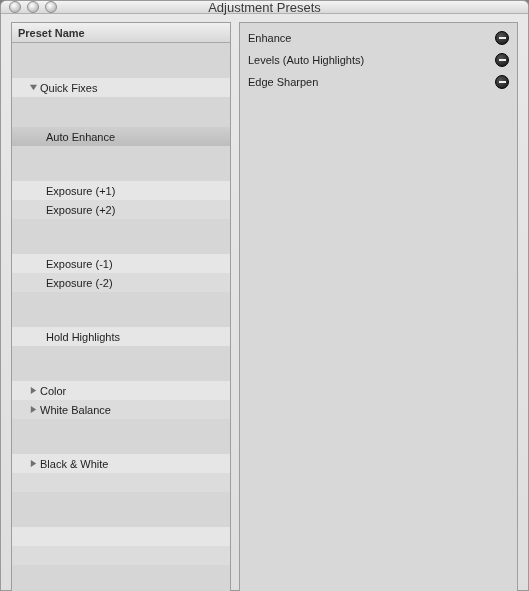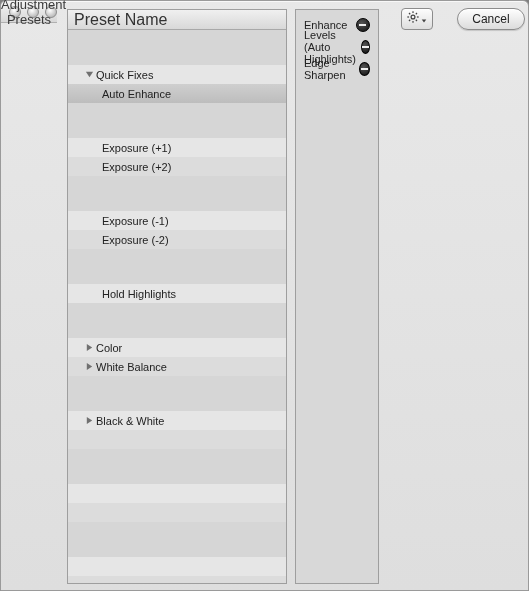--- a/index.html
+++ b/index.html
@@ -4,21 +4,21 @@
 <style>
   * { box-sizing: border-box; margin: 0; padding: 0; font-family: "Lucida Grande", "Helvetica Neue", Arial, sans-serif; }
   body { background: #808080; width: 529px; height: 591px; overflow: hidden; }
 
   .window {
     width: 529px; height: 591px;
     background: linear-gradient(#e8e8e8, #dedede);
     border: 1px solid #9a9a9a;
     border-radius: 6px 6px 0 0;
     box-shadow: inset 0 1px 0 #f8f8f8;
-    display: flex; flex-direction: row;
+    display: flex; flex-direction: column;
   }
   .titlebar {
     height: 22px;
     background: linear-gradient(#f4f4f4, #d8d8d8);
     border-bottom: 1px solid #b0b0b0;
     border-radius: 6px 6px 0 0;
     display: flex; align-items: center;
     position: relative;
   }
   .traffic { display: flex; gap: 6px; margin-left: 8px; }
@@ -42,35 +42,36 @@
   .left-panel {
     width: 220px;
     background: #d6d6d6;
     border: 1px solid #9e9e9e;
     display: flex; flex-direction: column;
   }
   .header-row {
     height: 20px;
     background: linear-gradient(#f0f0f0, #d8d8d8);
     border-bottom: 1px solid #a8a8a8;
-    font-size: 16px; color: #333;
+    font-size: 11px; color: #333;
     display: flex; align-items: center; padding-left: 6px;
-    font-weight: 400;
+    font-weight: 700;
   }
   .tree { flex: 1; overflow: hidden; }
   .row {
     height: 19px; font-size: 11px; color: #222;
     display: flex; align-items: center;
     border-bottom: 0;
     padding-left: 4px;
   }
   .row.alt0 { background: #e6e6e6; margin-top: 35px; }
   .row.alt1 { background: #dcdcdc; }
   .row.selected {
     background: linear-gradient(#cfcfcf, #bdbdbd);
+    margin-top: 30px;
   }
   .disclosure {
     width: 10px; height: 10px; margin-right: 2px;
     display: inline-flex; align-items: center; justify-content: center;
     color: #6a6a6a;
   }
   .disclosure svg { width: 9px; height: 9px; display: block; }
   .indent1 { padding-left: 16px; }
   .indent2 { padding-left: 34px; }
 

